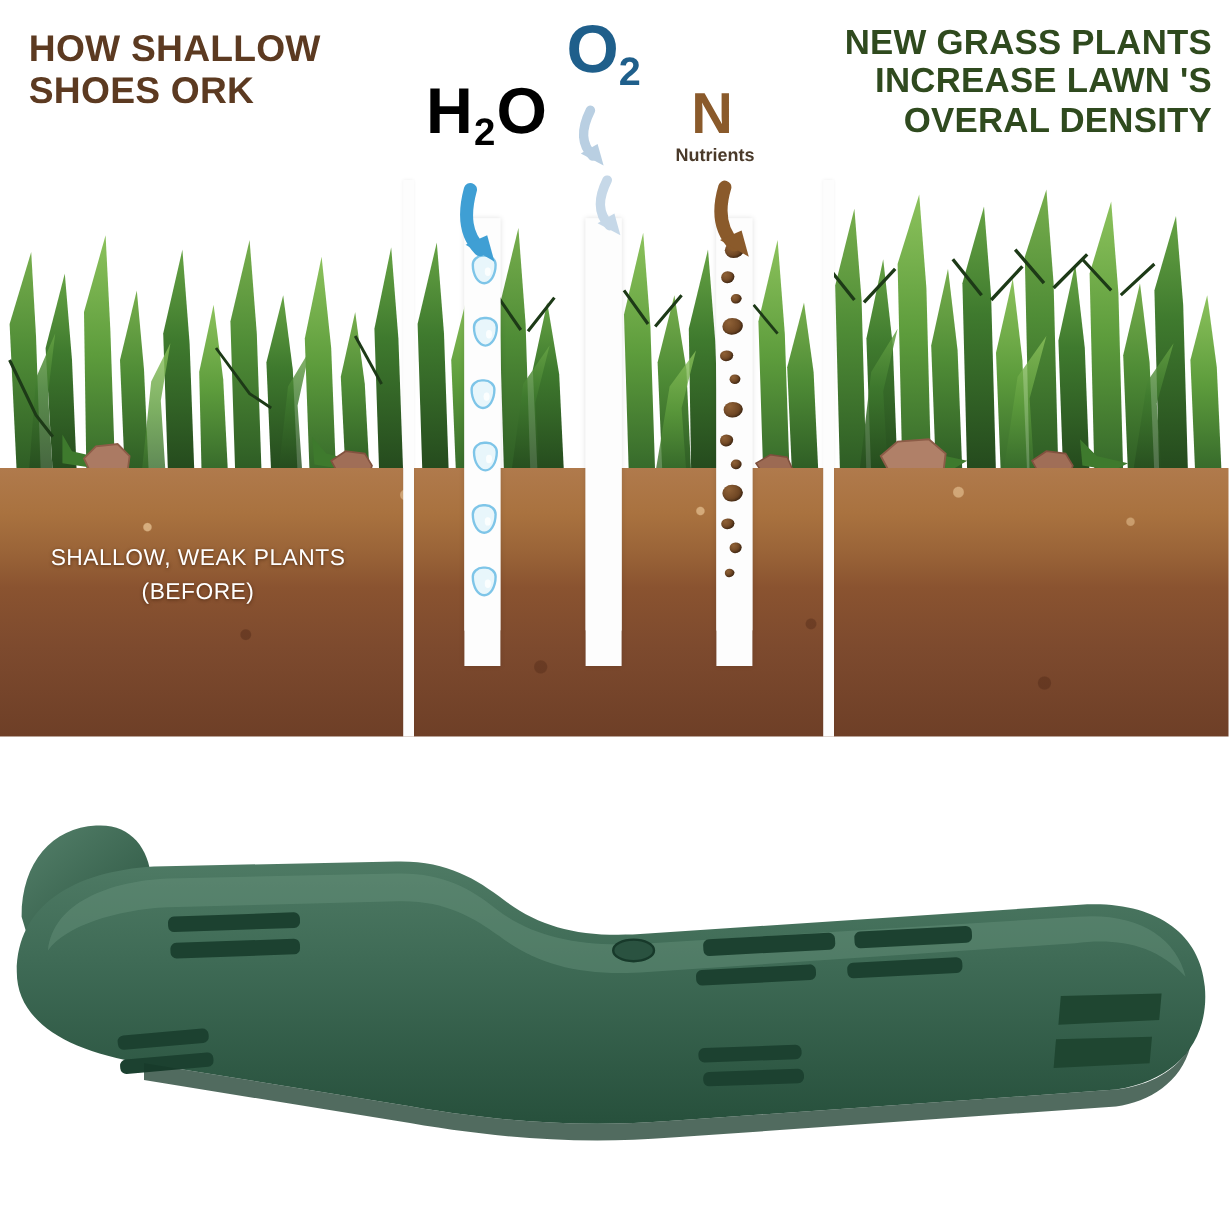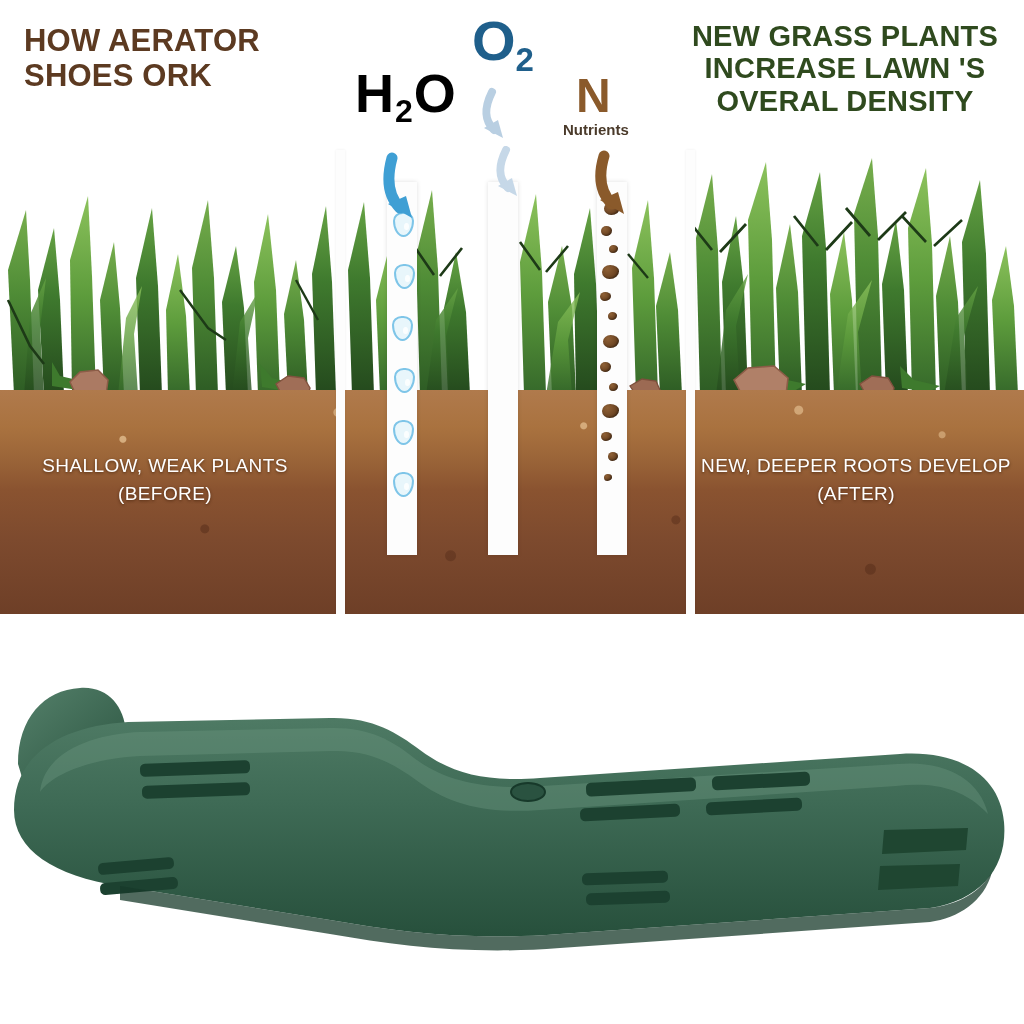--- a/index.html
+++ b/index.html
@@ -6,21 +6,21 @@
   html,body{margin:0;padding:0;background:#fff;}
   body{width:1024px;height:1024px;overflow:hidden;font-family:"Liberation Sans",sans-serif;}
   #page{position:relative;width:1024px;height:1024px;background:#ffffff;}
 
   
   #info-panel{position:absolute;left:0;top:0;width:1024px;height:614px;background:#ffffff;overflow:hidden;}
 
   
   .heading{position:absolute;font-weight:bold;line-height:1.12;letter-spacing:.2px;}
   #title-left{left:24px;top:24px;width:300px;font-size:31px;color:#5c3a21;text-align:left;}
-  #title-right{right:14px;top:20px;width:330px;font-size:29px;color:#2f4a1e;text-align:center;}
+  #title-right{right:14px;top:20px;width:330px;font-size:29px;color:#2f4a1e;text-align:right;}
 
   
   #lbl-h2o{position:absolute;left:355px;top:62px;font-size:54px;font-weight:bold;color:#000000;letter-spacing:1px;}
   #lbl-h2o sub{font-size:32px;vertical-align:baseline;position:relative;top:10px;}
   #lbl-o2{position:absolute;left:472px;top:8px;font-size:56px;font-weight:bold;color:#1f5f8b;}
   #lbl-o2 sub{font-size:33px;vertical-align:baseline;position:relative;top:11px;}
   #lbl-n{position:absolute;left:576px;top:68px;font-size:48px;font-weight:bold;color:#8a5a2b;}
   #lbl-nutrients{position:absolute;left:563px;top:121px;font-size:15px;color:#4a3a2a;font-weight:bold;}
 
   
@@ -186,21 +186,20 @@
           <path d="M866 245 L860 234 L872 226 L888 228 L894 238 L892 245Z" fill="#a06e57" stroke="#82523f" stroke-width="1.4"></path>
           <path d="M636 245 L630 236 L642 229 L656 231 L660 240 L658 245Z" fill="#9c6a53" stroke="#7d4f3c" stroke-width="1.3"></path>
         </g>
       </svg>
     </div>
 
     <div id="pebble-band"></div>
     <div id="soil"></div>
 
     <div class="soil-caption" id="cap-before">SHALLOW, WEAK PLANTS (BEFORE)</div>
-    <div class="soil-caption" id="cap-after">NEW, DEEPER ROOTS DEVELOP (AFTER)</div>
 
     <div class="divider" id="divider-left"></div>
     <div class="divider" id="divider-right"></div>
 
     <div class="channel" id="channel-water">
       <div class="shaft"></div>
       <div class="tip"></div>
       <div class="droplet" style="left:6px;top:30px;"></div>
       <div class="droplet" style="left:7px;top:82px;"></div>
       <div class="droplet" style="left:5px;top:134px;"></div>
@@ -244,21 +243,21 @@
     <svg class="arrow-svg" style="left:486px;top:146px;" width="56" height="80" viewBox="0 0 56 80">
       <path d="M20 4 C12 20 12 32 22 42" stroke="#c6d8e8" stroke-width="8" fill="none" stroke-linecap="round"></path>
       <path d="M31 50 L12 40 L26 32 Z" fill="#c6d8e8"></path>
     </svg>
 
     <svg class="arrow-svg" style="left:588px;top:150px;" width="62" height="82" viewBox="0 0 62 82">
       <path d="M16 6 C10 26 12 42 24 54" stroke="#8a5a2b" stroke-width="11" fill="none" stroke-linecap="round"></path>
       <path d="M36 64 L12 50 L30 42 Z" fill="#8a5a2b"></path>
     </svg>
 
-    <div class="heading" id="title-left">HOW AERATOR SHOES ORK</div>
+    <div class="heading" id="title-left">HOW SHALLOW SHOES ORK</div>
     <div class="heading" id="title-right">NEW GRASS PLANTS INCREASE LAWN  'S OVERAL DENSITY</div>
 
     <div id="lbl-h2o"><span>H</span><sub>2</sub><span>O</span></div>
 
     <div id="lbl-o2"><span>O</span><sub>2</sub></div>
 
     <div id="lbl-n">N</div>
     <div id="lbl-nutrients">Nutrients</div>
   </div>
 

